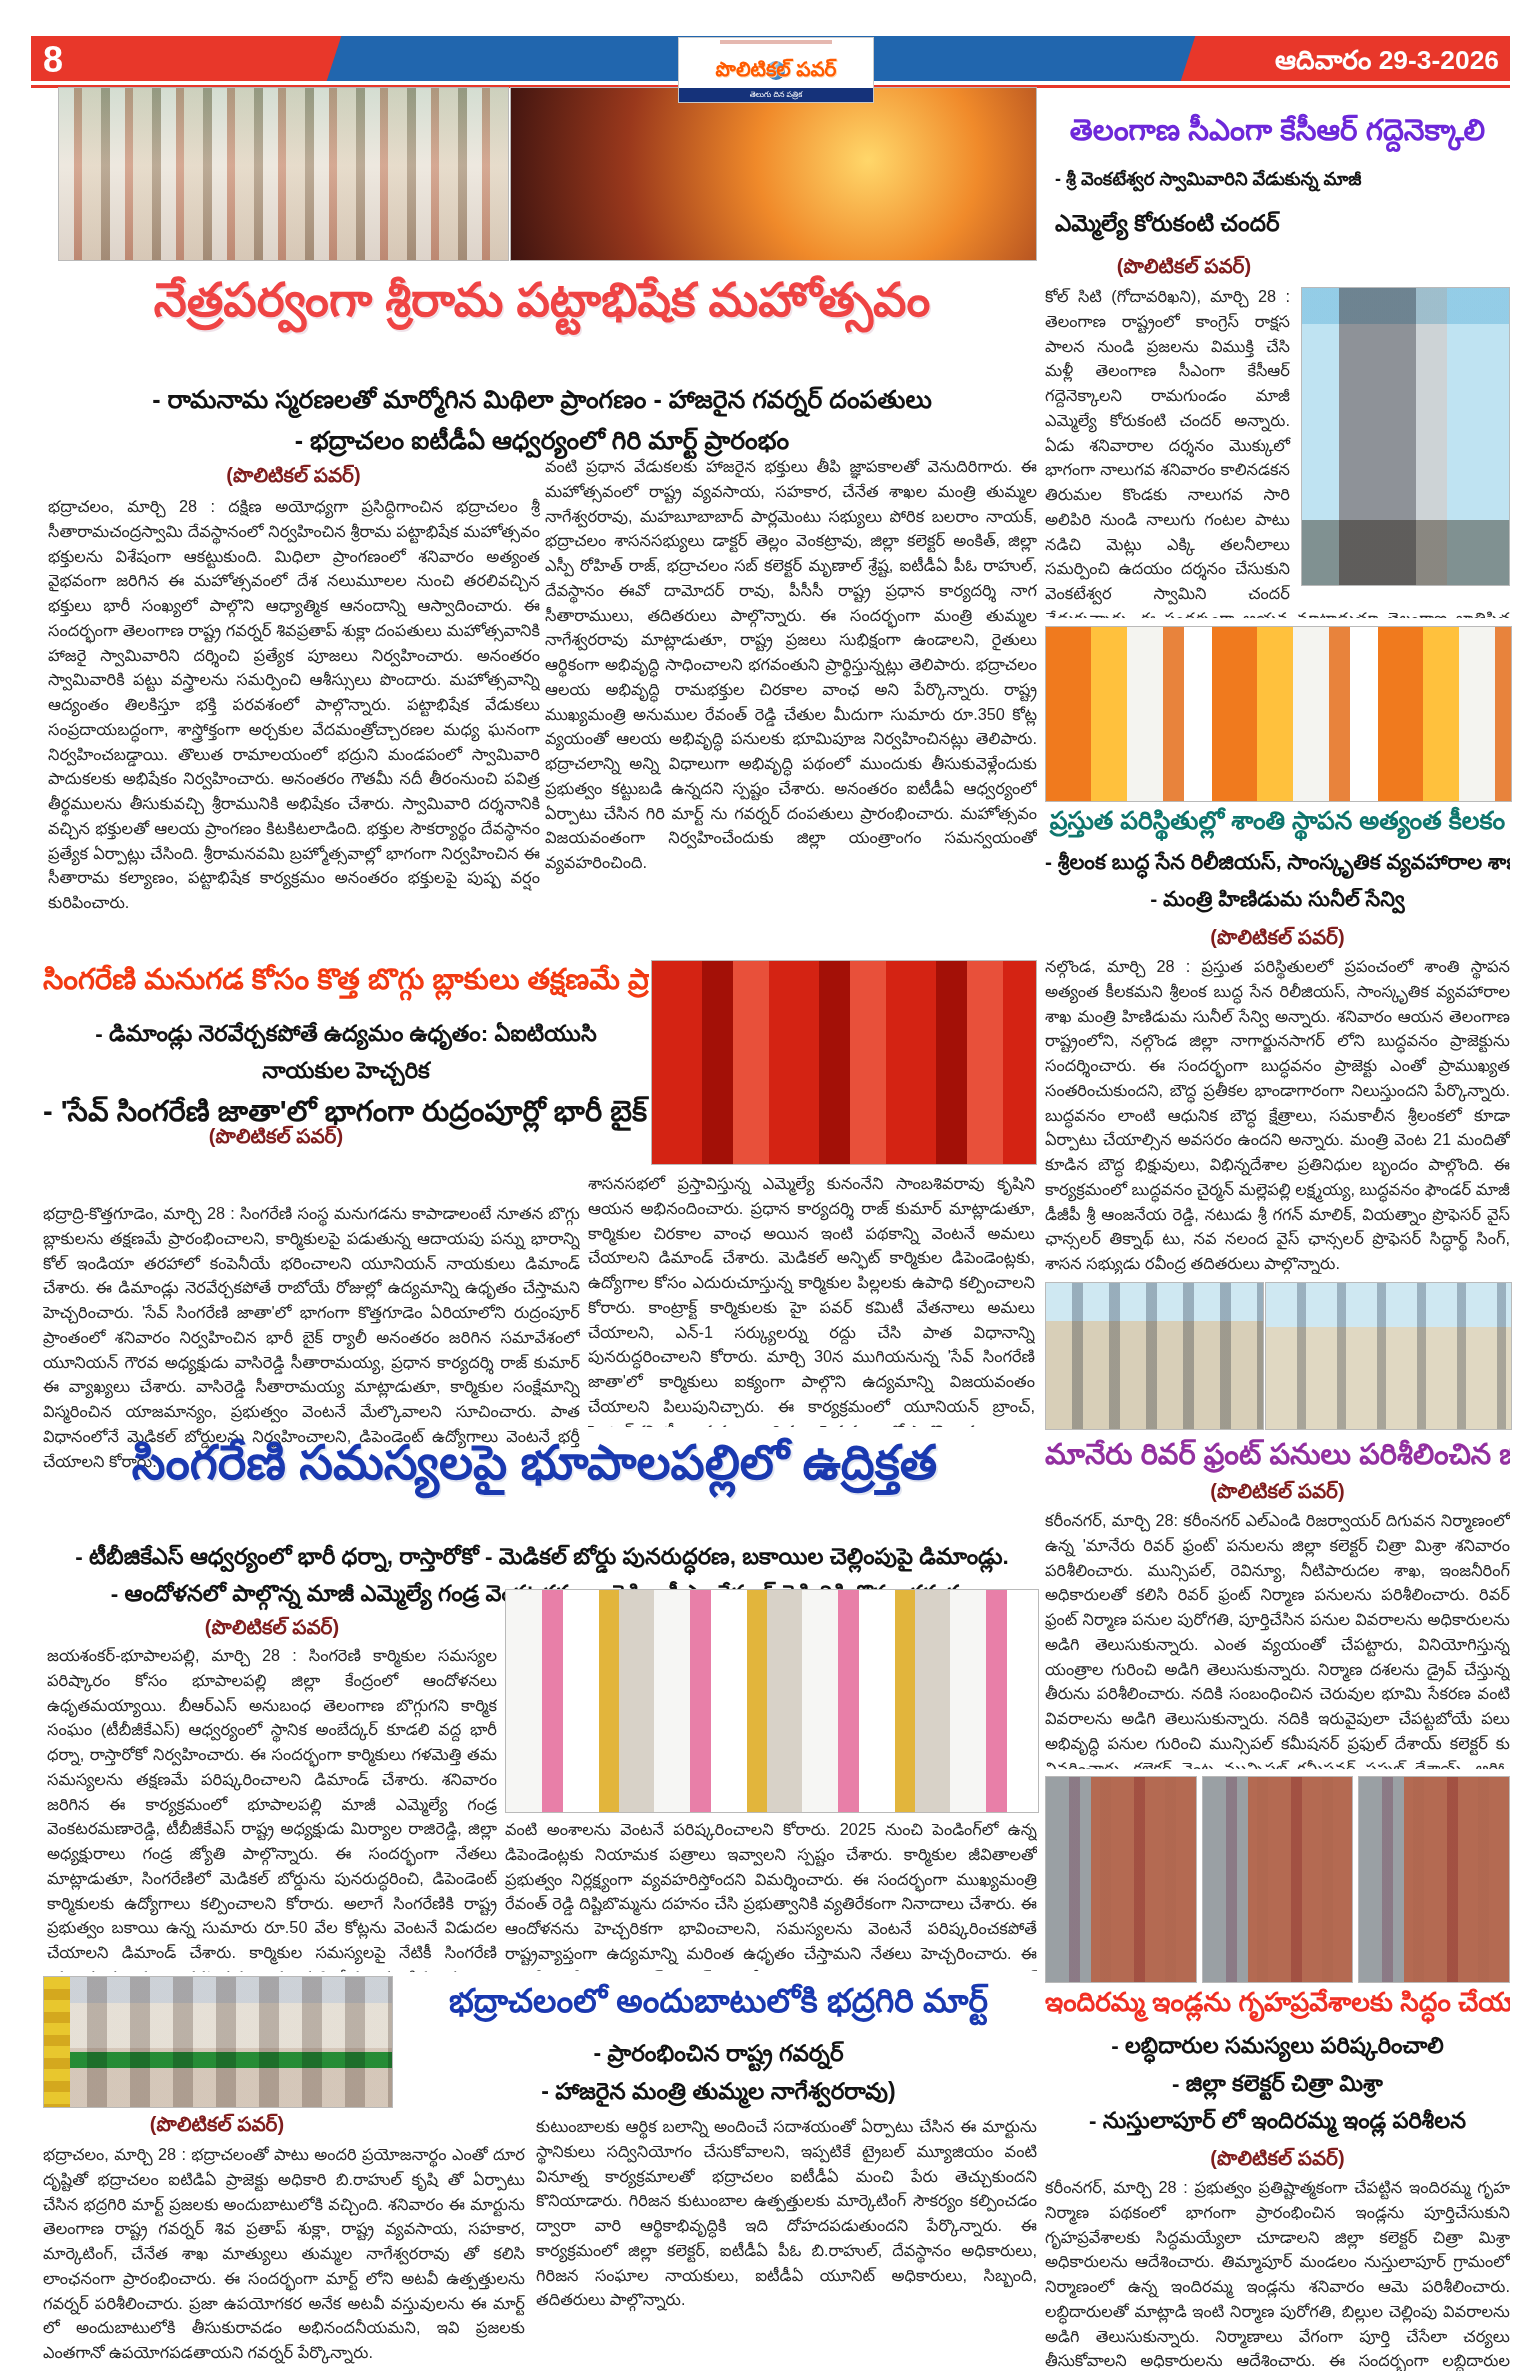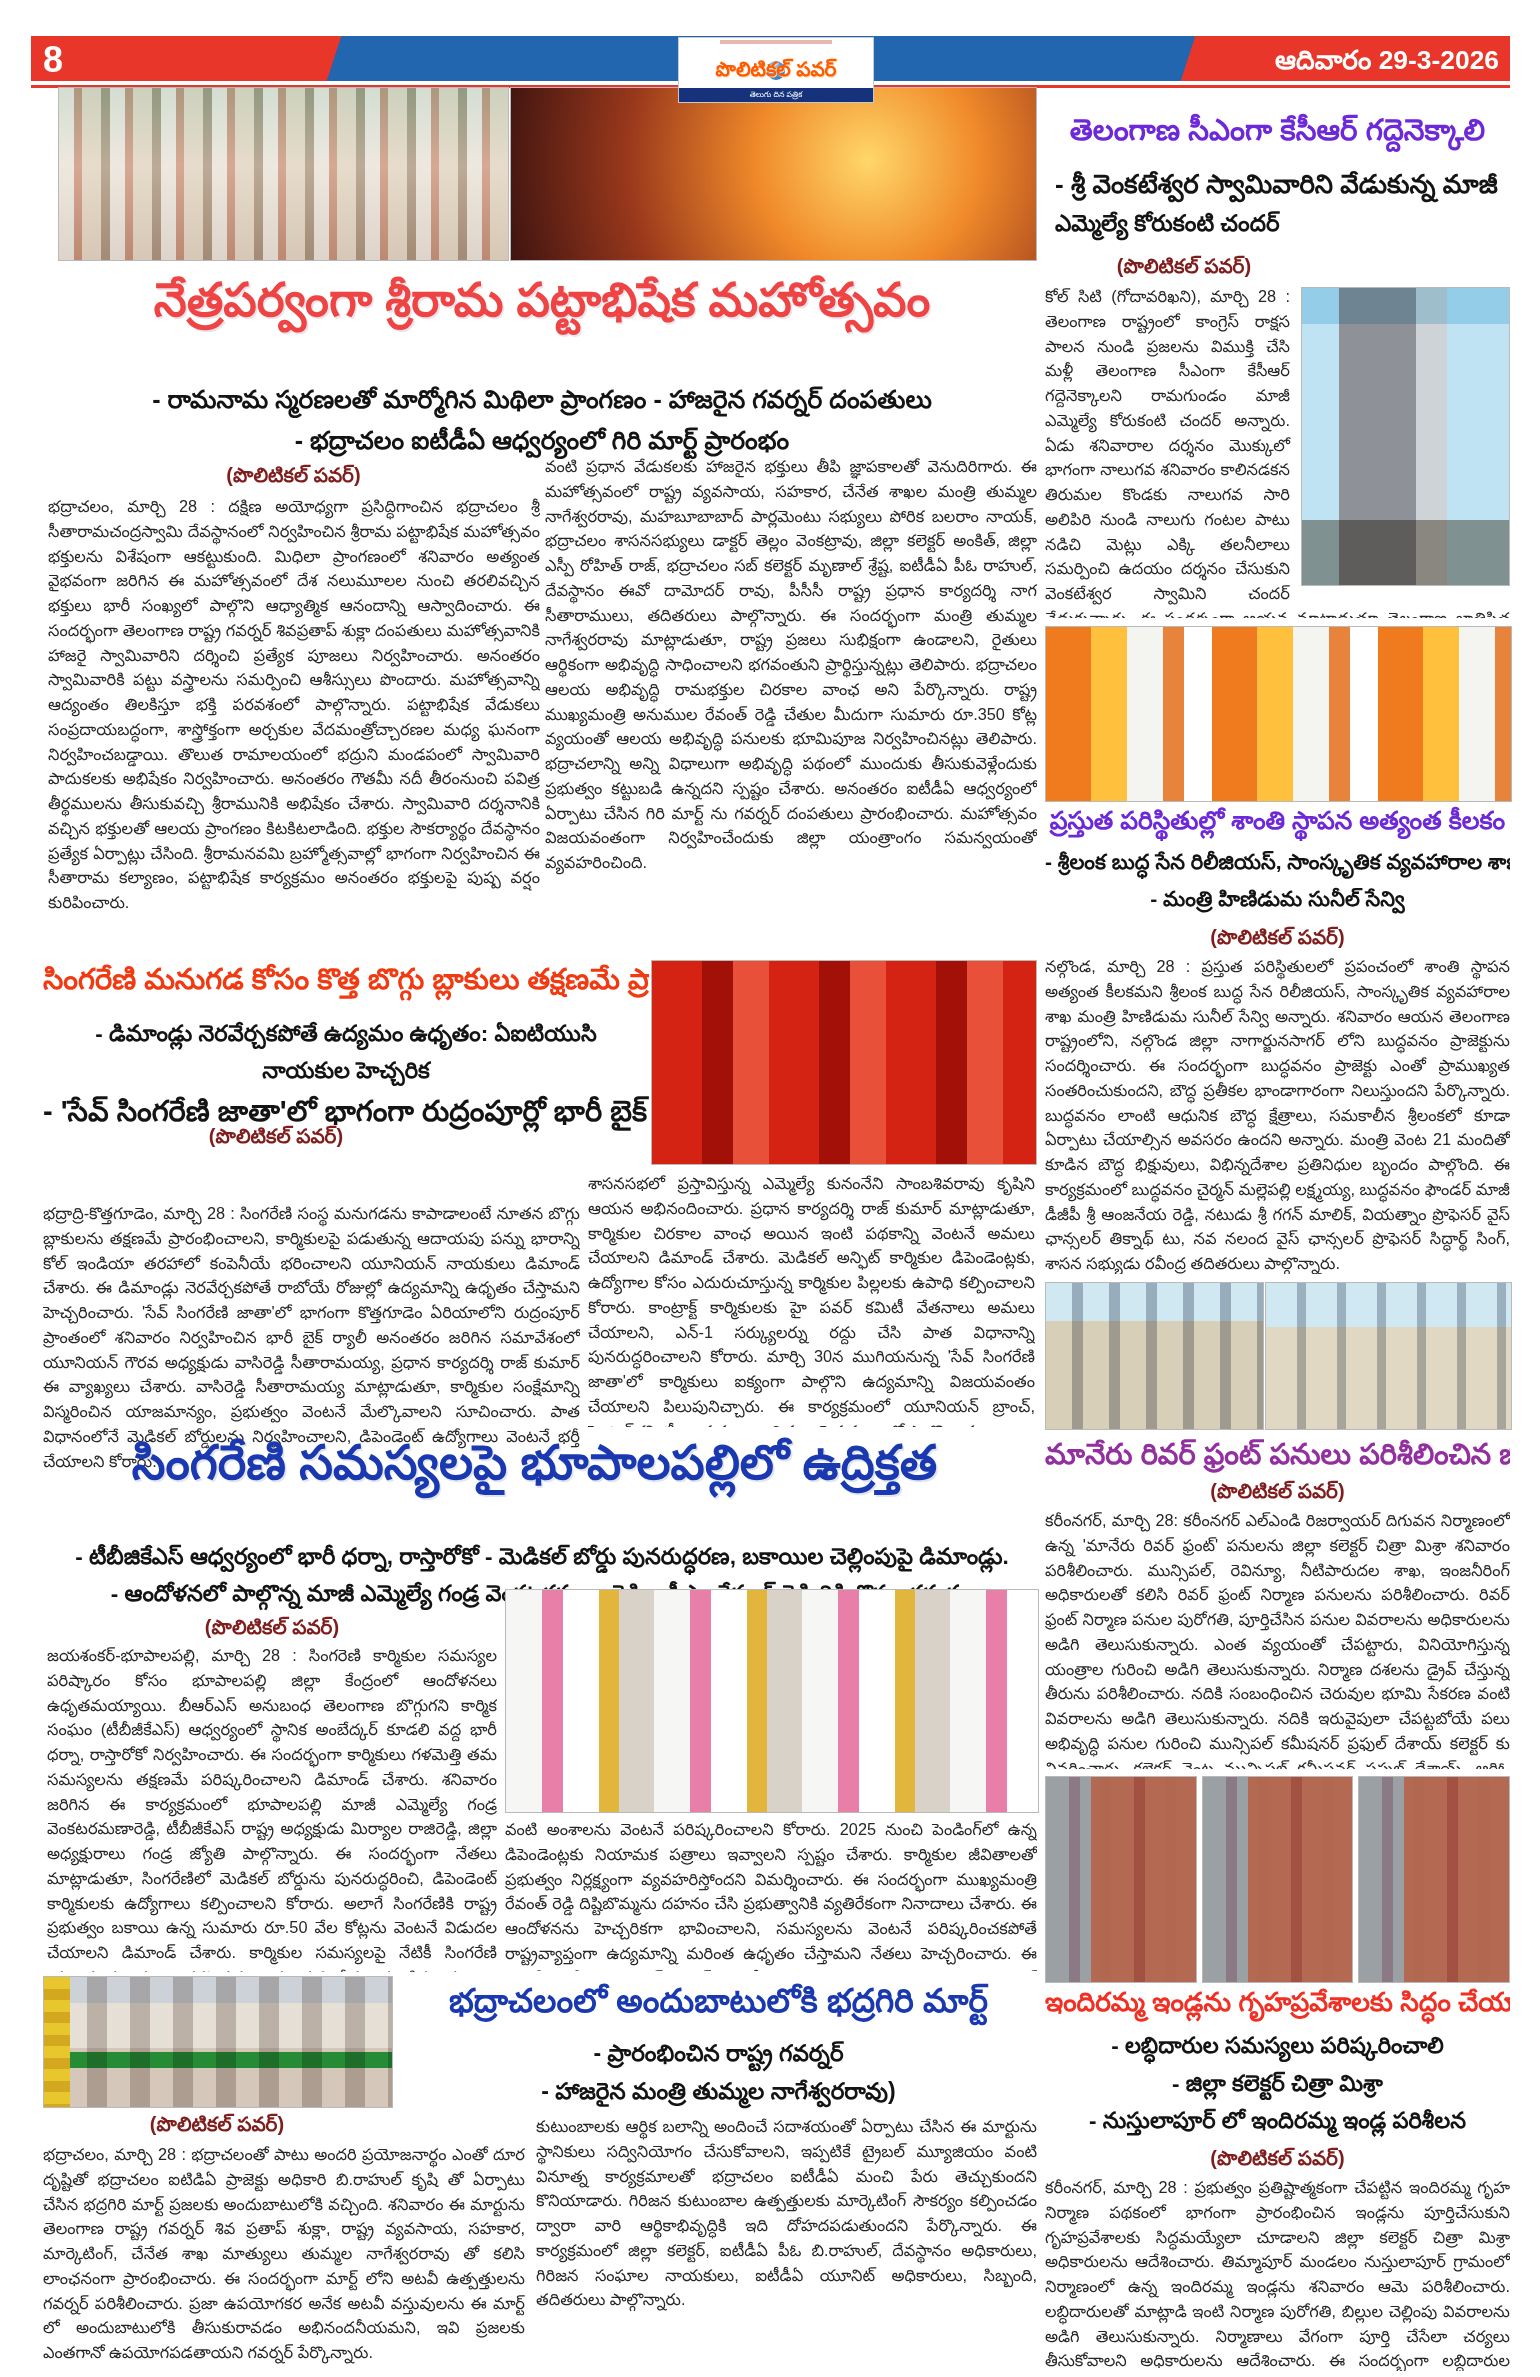--- a/index.html
+++ b/index.html
@@ -64,26 +64,26 @@
   .sub{font-weight:bold;color:#141414;text-align:center;overflow:hidden;white-space:nowrap;}
   .lead-sub1{left:47px;top:385px;width:990px;font-size:25px;}
   .lead-sub2{left:47px;top:426px;width:990px;font-size:25px;}
   .byline{font-weight:bold;color:#7f1d1d;text-align:center;font-size:20px;}
   .body-txt{font-size:16.3px;line-height:1.52;text-align:justify;color:#262626;overflow:hidden;}
   .lead-byline{left:47px;top:464px;width:493px;}
   .lead-b1{left:48px;top:494px;width:492px;height:464px;}
   .lead-b2{left:545px;top:454px;width:492px;height:505px;}
   
   .hl-kcr{left:1045px;top:113px;width:465px;height:48px;font-size:29.5px;color:#6d28d9;text-align:center;}
-  .kcr-sub1{left:1055px;top:169px;width:455px;font-size:26px;text-align:left;}
+  .kcr-sub1{left:1055px;top:169px;width:455px;font-size:18px;text-align:left;}
   .kcr-sub2{left:1055px;top:210px;width:455px;font-size:23px;text-align:left;}
   .kcr-byline{left:1056px;top:255px;width:256px;}
   .kcr-body{left:1045px;top:284px;width:465px;height:334px;}
   .kcr-body .float-ph{float:right;width:207px;height:297px;margin:3.1px 0 6.2px 11px;}
-  .hl-peace{left:1045px;top:806px;width:465px;height:40px;font-size:25px;color:#6d28d9;text-align:center;}
+  .hl-peace{left:1045px;top:806px;width:465px;height:40px;font-size:25px;color:#0f766e;text-align:center;}
   .peace-sub1{left:1045px;top:850px;width:465px;font-size:21px;}
   .peace-sub2{left:1045px;top:887px;width:465px;font-size:21px;}
   .peace-byline{left:1045px;top:926px;width:465px;}
   .peace-body{left:1045px;top:954px;width:465px;height:320px;}
   .hl-maneru{left:1045px;top:1438px;width:465px;height:39px;font-size:29px;color:#9230a0;text-align:center;}
   .maneru-byline{left:1045px;top:1480px;width:465px;}
   .maneru-body{left:1045px;top:1508px;width:465px;height:261px;}
   .hl-ind{left:1045px;top:1987px;width:465px;height:42px;font-size:26.4px;color:#f13024;text-align:center;}
   .ind-sub1{left:1045px;top:2033px;width:465px;font-size:22.5px;}
   .ind-sub2{left:1045px;top:2071px;width:465px;font-size:22.5px;}

